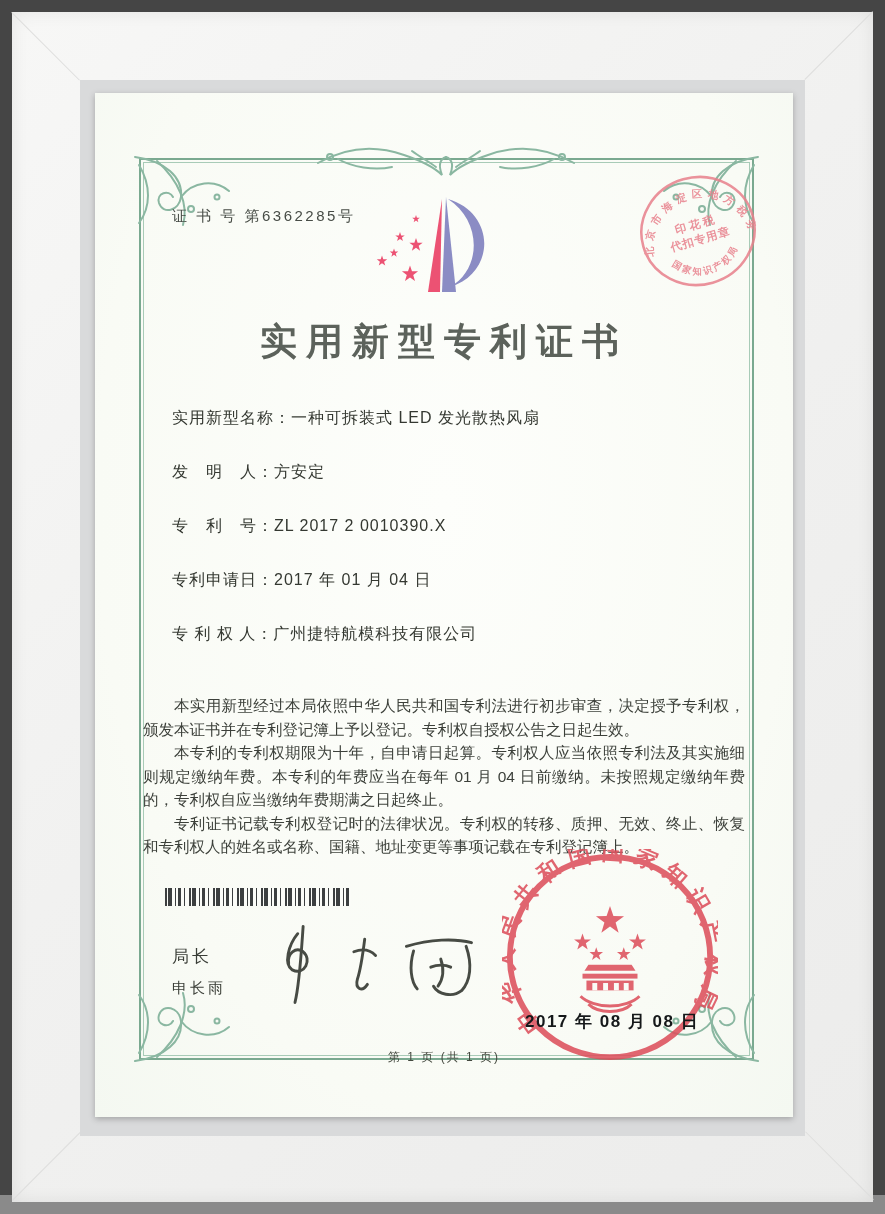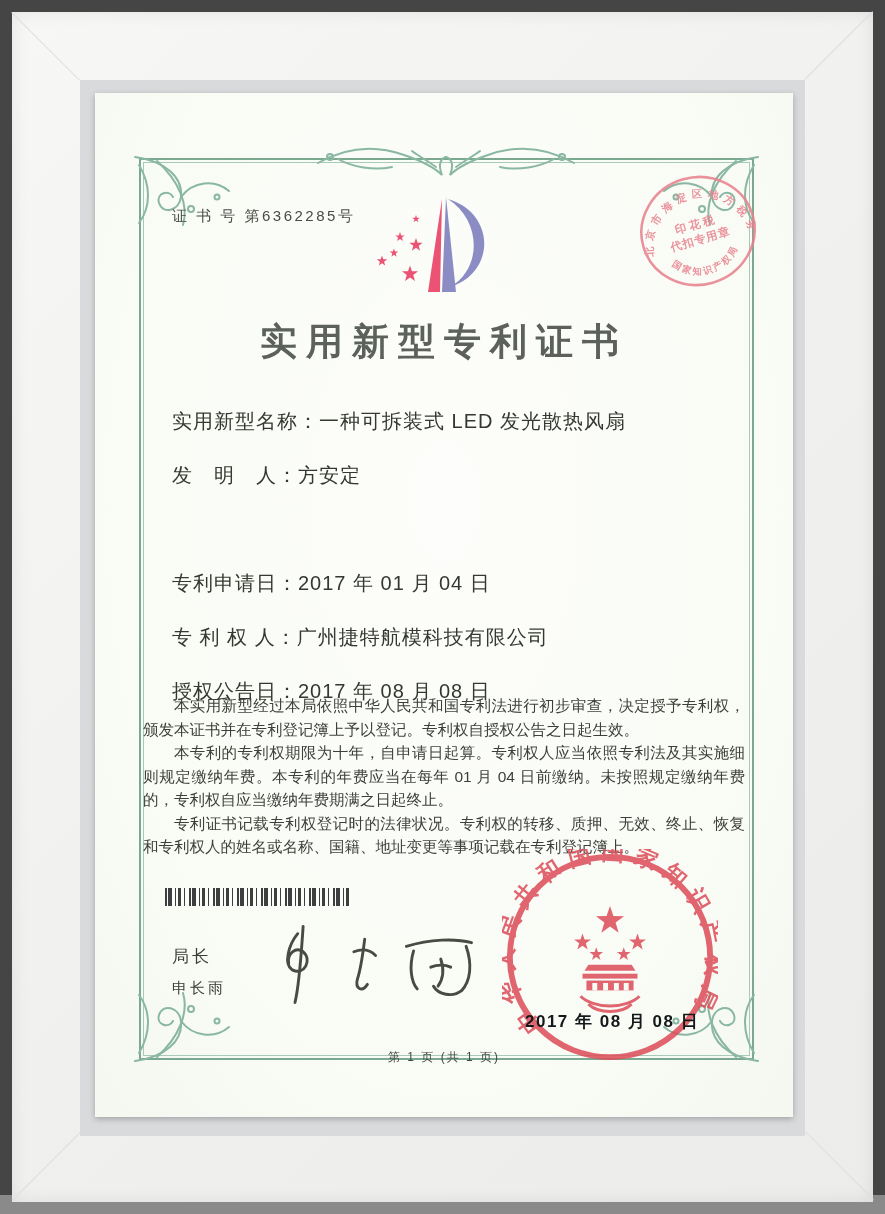--- a/index.html
+++ b/index.html
@@ -46,21 +46,21 @@
   .tax-seal{
     position:absolute;left:541px;top:76px;width:124px;height:124px;
     transform:rotate(-16deg);opacity:.85;
   }
   .title{
     position:absolute;left:0;top:224px;width:100%;
     text-align:center;font-size:37px;font-weight:700;
     letter-spacing:9px;color:#5c625b;
   }
   .field{
-    position:absolute;left:77px;font-size:20px;color:#343831;
+    position:absolute;left:77px;font-size:16px;color:#343831;
     letter-spacing:1px;white-space:nowrap;
   }
   .paras{
     position:absolute;left:48px;top:601px;width:602px;
     font-size:15.5px;line-height:23.5px;color:#3c403a;
     text-align:justify;
   }
   .paras p{margin:0;text-indent:2em;}
   .barcode{
     position:absolute;left:70px;top:795px;width:186px;height:18px;
@@ -182,23 +182,23 @@
         <textPath href="#taxBottom" startOffset="1">国家知识产权局</textPath>
       </text>
       <text x="60" y="57" text-anchor="middle" font-size="11" fill="#e8808c" font-weight="bold" letter-spacing="3">印花税</text>
       <text x="60" y="72" text-anchor="middle" font-size="11" fill="#e8808c" font-weight="bold" letter-spacing="1">代扣专用章</text>
     </svg>
 
     <div class="title">实用新型专利证书</div>
 
     <div class="field" style="top:315px;"><span>实用新型名称：</span><span>一种可拆装式 LED 发光散热风扇</span></div>
     <div class="field" style="top:369px;"><span>发　明　人：</span><span>方安定</span></div>
+    <div class="field" style="top:423px;"><span>专　利　号：</span><span>ZL 2017 2 0010390.X</span></div>
     <div class="field" style="top:477px;"><span>专利申请日：</span><span>2017 年 01 月 04 日</span></div>
     <div class="field" style="top:531px;"><span>专 利 权 人：</span><span>广州捷特航模科技有限公司</span></div>
-    <div class="field" style="top:585px;"><span>授权公告日：</span><span>2017 年 08 月 08 日</span></div>
 
     <div class="paras">
       <p>本实用新型经过本局依照中华人民共和国专利法进行初步审查，决定授予专利权，颁发本证书并在专利登记簿上予以登记。专利权自授权公告之日起生效。</p>
       <p>本专利的专利权期限为十年，自申请日起算。专利权人应当依照专利法及其实施细则规定缴纳年费。本专利的年费应当在每年 01 月 04 日前缴纳。未按照规定缴纳年费的，专利权自应当缴纳年费期满之日起终止。</p>
       <p>专利证书记载专利权登记时的法律状况。专利权的转移、质押、无效、终止、恢复和专利权人的姓名或名称、国籍、地址变更等事项记载在专利登记簿上。</p>
     </div>
 
     <div class="barcode"></div>
 
     <div class="signer-title">局长</div>

